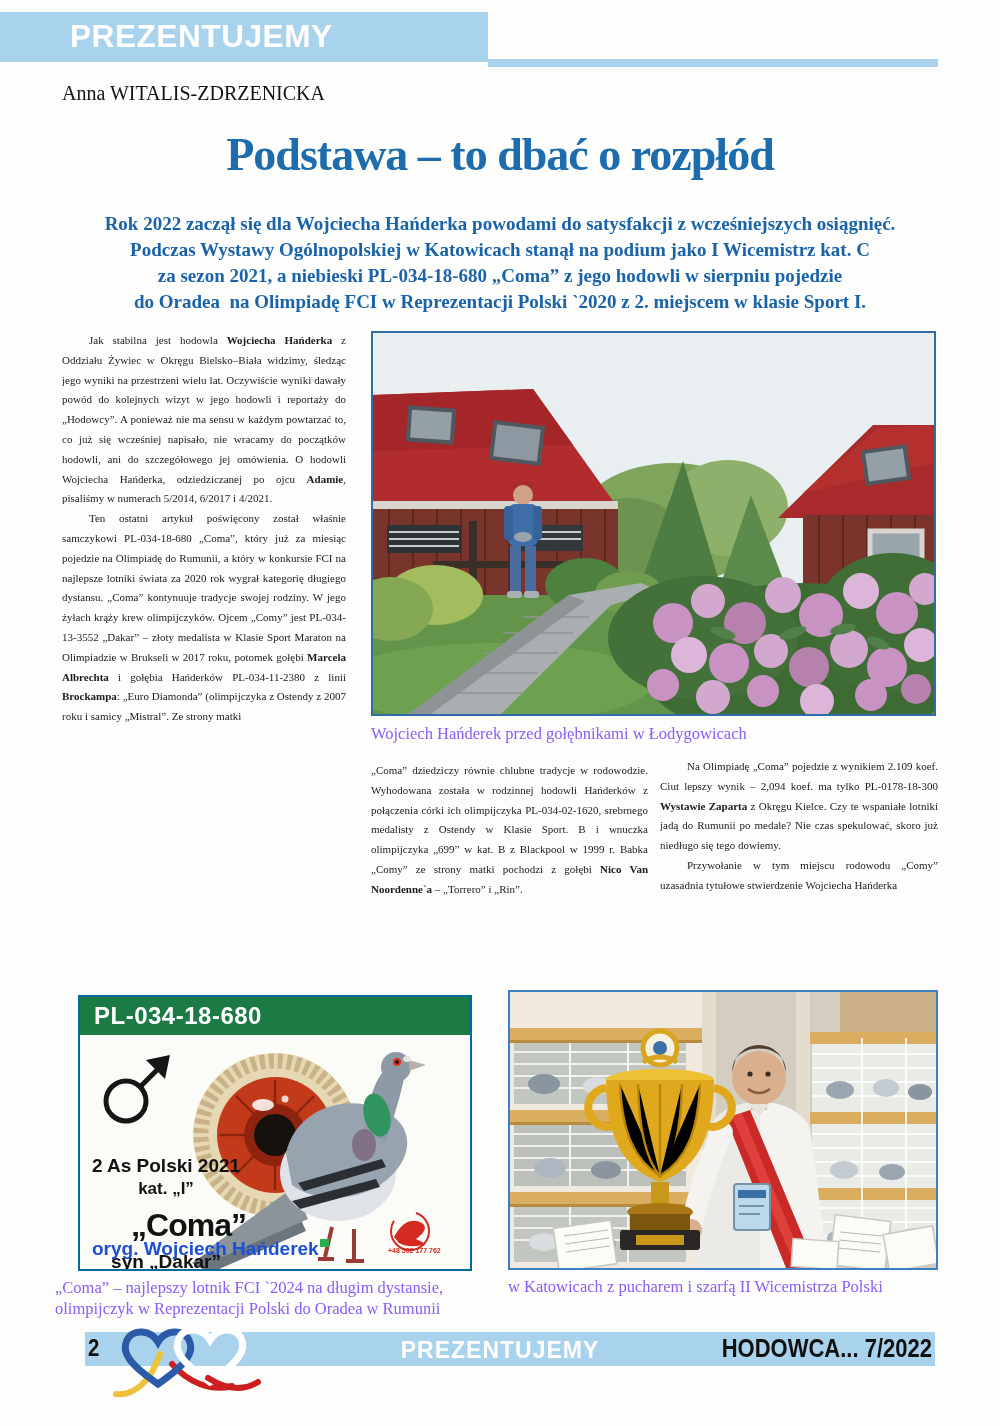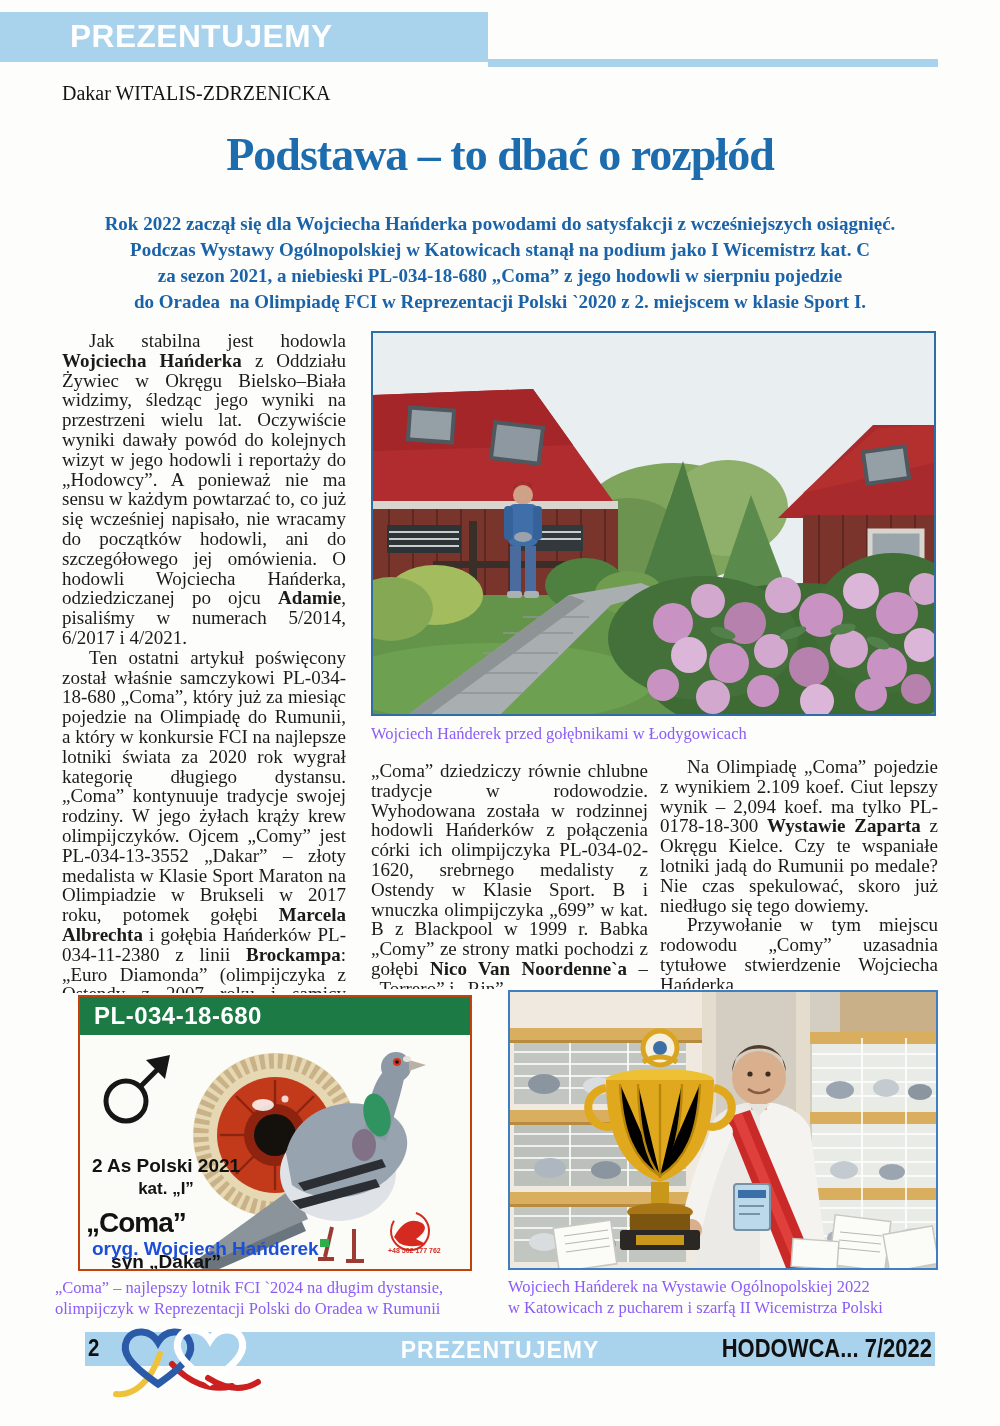--- a/index.html
+++ b/index.html
@@ -14,46 +14,46 @@
   .header-strip{position:absolute;left:488px;top:59px;width:450px;height:8px;background:#a9d3ec;}
   .author{position:absolute;left:62px;top:82px;font-size:20px;color:#141414;}
 
   
   .title{position:absolute;left:0;top:128px;width:1000px;text-align:center;
          font-family:Liberation Serif, serif;font-weight:bold;font-size:46px;color:#1d6cae;letter-spacing:-1px;}
   .lead{position:absolute;left:62px;top:211px;width:876px;text-align:center;font-weight:bold;
         font-size:19px;line-height:26px;color:#1a63a9;white-space:pre-wrap;}
 
   
-  .col{position:absolute;font-size:19px;line-height:19.8px;color:#1b1b1b;}
+  .col{position:absolute;font-size:11px;line-height:19.8px;color:#1b1b1b;}
   .col p{margin:0;text-align:justify;}
   .col p.indent{text-indent:27px;}
   .col .b{font-weight:bold;}
   .col-left{left:62px;top:331px;width:284px;height:662px;overflow:hidden;}
   .col-mid{left:371px;top:761px;width:277px;height:228px;overflow:hidden;}
   .col-right{left:660px;top:757px;width:278px;height:232px;overflow:hidden;}
 
   
   .main-photo{position:absolute;left:371px;top:331px;width:565px;height:385px;
               border:2px solid #2e6da6;box-sizing:border-box;background:#e9eef1;}
   .main-photo svg{display:block;width:100%;height:100%;}
   .caption{font-size:16.5px;line-height:21px;color:#8b5cf6;text-align:left;}
   .caption-main{position:absolute;left:371px;top:723px;width:565px;}
 
   
-  .card{position:absolute;left:78px;top:995px;width:394px;height:276px;border:2px solid #c2410c;
+  .card{position:absolute;left:78px;top:995px;width:394px;height:276px;border:2px solid #0369a1;
         box-sizing:border-box;background:#fbfbf7;overflow:hidden;}
   .card-bar{position:absolute;left:0;top:0;width:100%;height:38px;background:#1c7a45;
             display:flex;align-items:center;padding-left:14px;box-sizing:border-box;}
   .card-ring{font-family:"Liberation Sans",sans-serif;font-weight:bold;font-size:24px;color:#fff;letter-spacing:.5px;}
   .card-art{position:absolute;left:0;top:38px;width:390px;height:234px;}
   .card-text{position:absolute;font-family:"Liberation Sans",sans-serif;font-weight:bold;color:#121212;}
   .ct-award1{left:6px;top:158px;width:160px;text-align:center;font-size:19px;}
   .ct-award2{left:6px;top:182px;width:160px;text-align:center;font-size:17px;}
-  .ct-name{left:6px;top:210px;width:160px;text-align:left;font-size:28px;letter-spacing:-1px;}
+  .ct-name{left:6px;top:210px;width:160px;text-align:right;font-size:32px;letter-spacing:-1px;}
   .ct-line{left:6px;top:246px;width:160px;text-align:center;font-size:19px;margin-top:8px;}
   .ct-owner-abs{position:absolute;left:92px;top:1238px;font-family:"Liberation Sans",sans-serif;font-weight:bold;font-size:19px;color:#1d4ed8;}
   .ct-credit{position:absolute;left:388px;top:1247px;font-family:"Liberation Sans",sans-serif;font-size:7px;color:#d42a20;font-weight:bold;}
   .caption-card{position:absolute;left:55px;top:1277px;width:440px;}
 
   
   .photo2{position:absolute;left:508px;top:990px;width:430px;height:280px;
           border:2px solid #3f7fc1;box-sizing:border-box;background:#ccc6b9;}
   .photo2 svg{display:block;width:100%;height:100%;}
   .caption-photo2{position:absolute;left:508px;top:1276px;width:430px;}
@@ -70,21 +70,21 @@
 </style>
 </head>
 <body>
 
 <div class="page">
 
   <div class="header-bar">
     <span class="header-label">PREZENTUJEMY</span>
   </div>
   <div class="header-strip"></div>
-  <div class="author">Dakar WITALIS-ZDRZENICKA</div>
+  <div class="author">Anna WITALIS-ZDRZENICKA</div>
 
   <div class="title">Podstawa – to dbać o rozpłód</div>
   <div class="lead"><div>Rok 2022 zaczął się dla Wojciecha Hańderka powodami do satysfakcji z wcześniejszych osiągnięć.</div><div>Podczas Wystawy Ogólnopolskiej w Katowicach stanął na podium jako I Wicemistrz kat. C</div><div>za sezon 2021, a niebieski PL-034-18-680 „Coma” z jego hodowli w sierpniu pojedzie</div><div>do Oradea  na Olimpiadę FCI w Reprezentacji Polski `2020 z 2. miejscem w klasie Sport I.</div></div>
 
   <div class="col col-left">
       <p class="indent"><span>Jak stabilna jest hodowla </span><span class="b">Wojciecha Hańderka</span><span> z Oddziału Żywiec w Okręgu Bielsko–Biała widzimy, śledząc jego wyniki na przestrzeni wielu lat. Oczywiście wyniki dawały powód do kolejnych wizyt w jego hodowli i reportaży do „Hodowcy”. A ponieważ nie ma sensu w każdym powtarzać to, co już się wcześniej napisało, nie wracamy do początków hodowli, ani do szczegółowego jej omówienia. O hodowli Wojciecha Hańderka, odziedziczanej po ojcu </span><span class="b">Adamie</span><span>, pisaliśmy w numerach 5/2014, 6/2017 i 4/2021.</span></p>
       <p class="indent"><span>Ten ostatni artykuł poświęcony został właśnie samczykowi PL-034-18-680 „Coma”, który już za miesiąc pojedzie na Olimpiadę do Rumunii, a który w konkursie FCI na najlepsze lotniki świata za 2020 rok wygrał kategorię długiego dystansu. „Coma” kontynuuje tradycje swojej rodziny. W jego żyłach krąży krew olimpijczyków. Ojcem „Comy” jest PL-034-13-3552 „Dakar” – złoty medalista w Klasie Sport Maraton na Olimpiadzie w Brukseli w 2017 roku, potomek gołębi </span><span class="b">Marcela Albrechta</span><span> i gołębia Hańderków PL-034-11-2380 z linii </span><span class="b">Brockampa</span><span>: „Euro Diamonda” (olimpijczyka z Ostendy z 2007 roku i samicy „Mistral”. Ze strony matki</span></p>
     </div>
   <div class="col col-mid">
       <p><span>„Coma” dziedziczy równie chlubne tradycje w rodowodzie. Wyhodowana została w rodzinnej hodowli Hańderków z połączenia córki ich olimpijczyka PL-034-02-1620, srebrnego medalisty z Ostendy w Klasie Sport. B i wnuczka olimpijczyka „699” w kat. B z Blackpool w 1999 r. Babka „Comy” ze strony matki pochodzi z gołębi </span><span class="b">Nico Van Noordenne`a</span><span> – „Torrero” i „Rin”.</span></p>
@@ -416,21 +416,20 @@
         <line x1="54" y1="244" x2="98" y2="238"></line>
           <line x1="55" y1="252" x2="99" y2="246"></line>
           <line x1="56" y1="260" x2="100" y2="254"></line>
         <line x1="330" y1="240" x2="372" y2="244"></line>
           <line x1="329" y1="248" x2="371" y2="252"></line>
           <line x1="328" y1="256" x2="370" y2="260"></line>
       </g>
     </svg>
   </div>
   <div class="caption caption-photo2">
-      <div>Wojciech Hańderek  na Wystawie Ogólnopolskiej 2022</div>
       <div>w Katowicach z pucharem i szarfą II Wicemistrza Polski</div>
     </div>
 
   <div class="footer-bar"></div>
   <div class="footer-page">2</div>
   <svg class="footer-hearts" viewBox="0 0 160 74">
     <path d="M60,38 C76,56 98,66 120,60" stroke="#cc2020" stroke-width="6" fill="none" stroke-linecap="round"></path>
     <path d="M48,28 C38,58 20,70 4,68" stroke="#eec23a" stroke-width="6" fill="none" stroke-linecap="round"></path>
     <path d="M46,16 C39,4 21,2 15,14 C9,26 17,38 46,58 C75,38 83,26 77,14 C71,2 53,4 46,16 Z" fill="none" stroke="#2b5ba8" stroke-width="7"></path>
     <path d="M98,14 C91,2 73,0 67,12 C61,24 69,36 98,56 C127,36 135,24 129,12 C123,0 105,2 98,14 Z" fill="none" stroke="#ffffff" stroke-width="7"></path>

